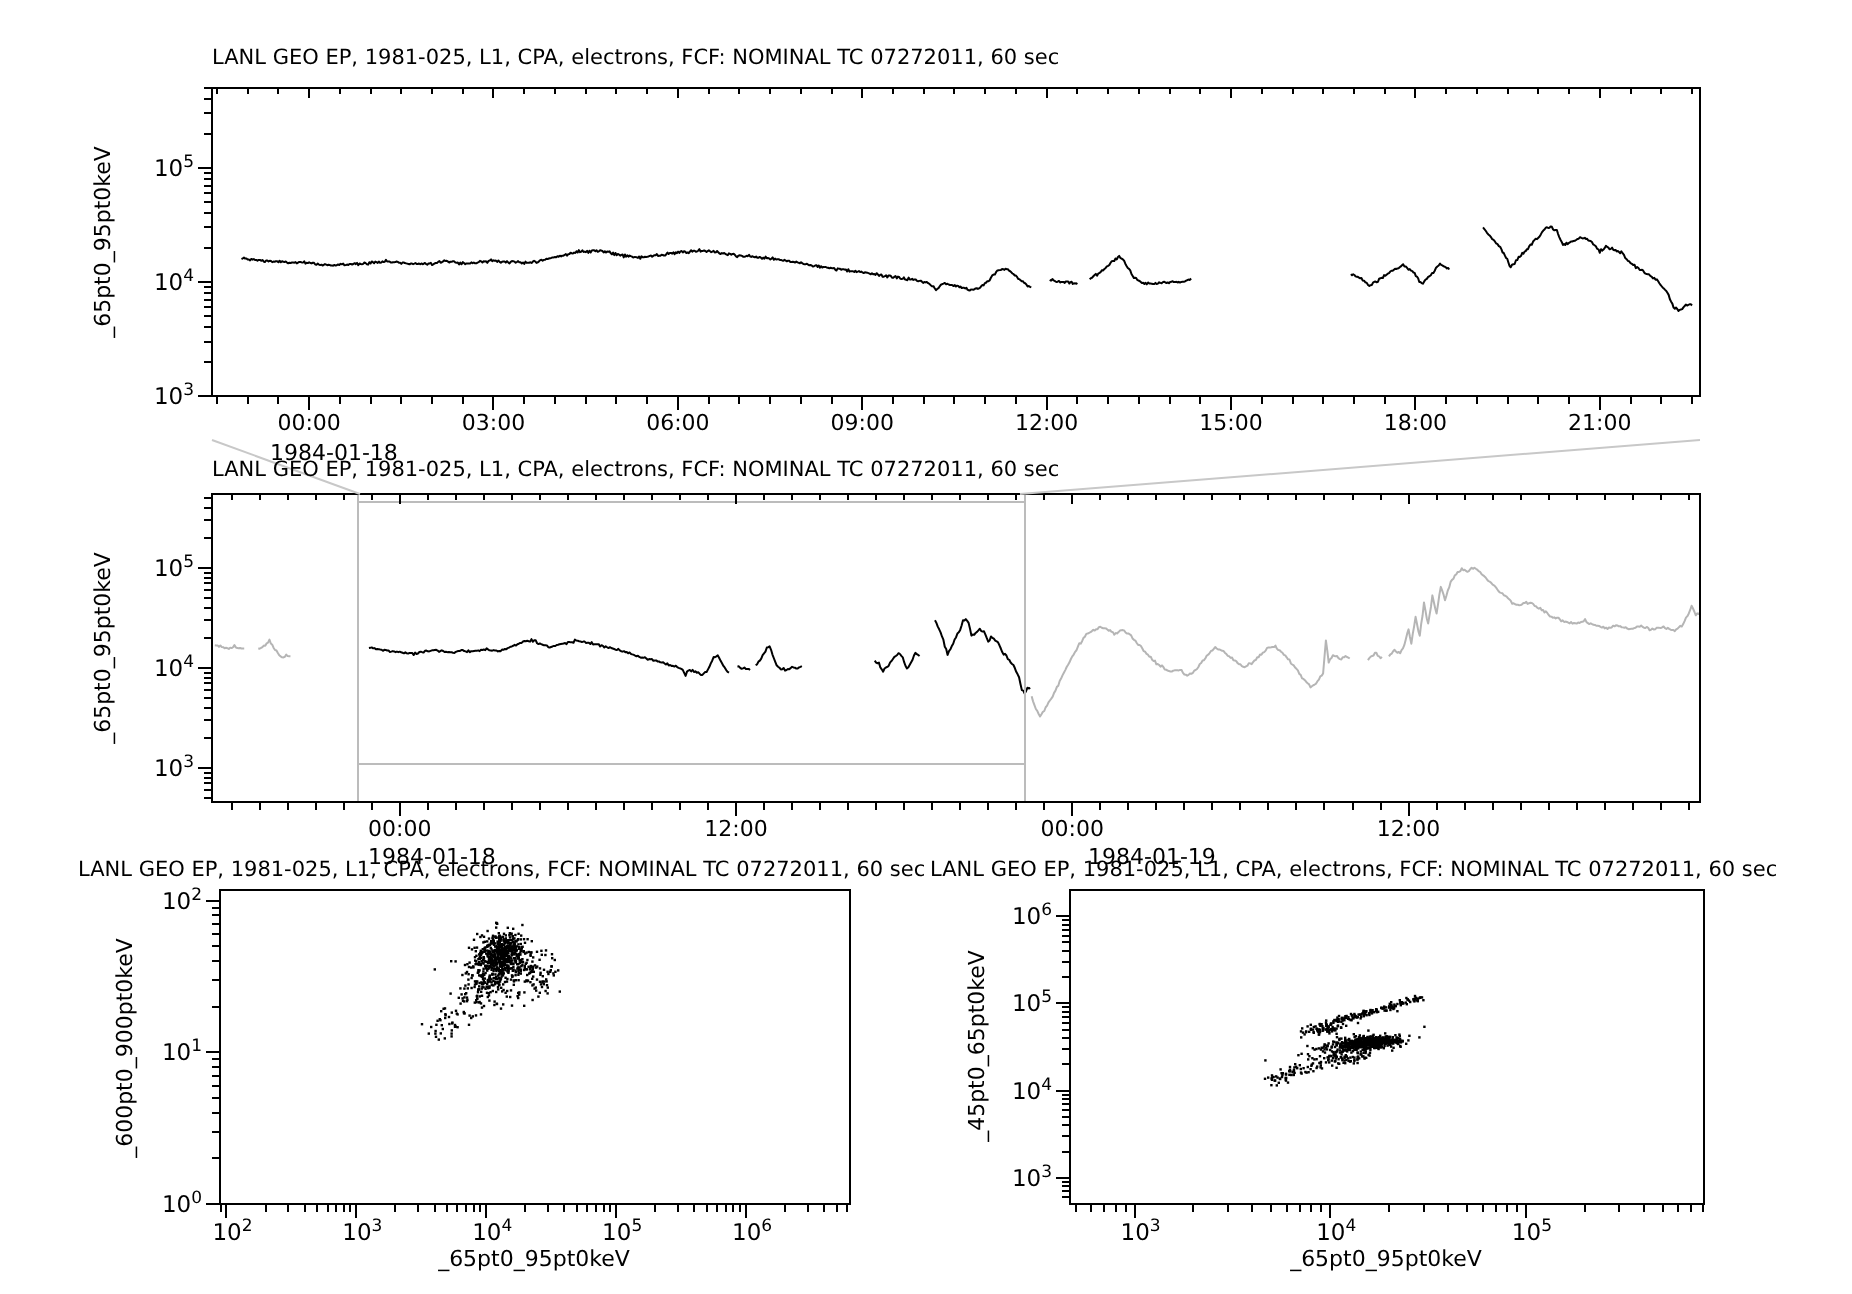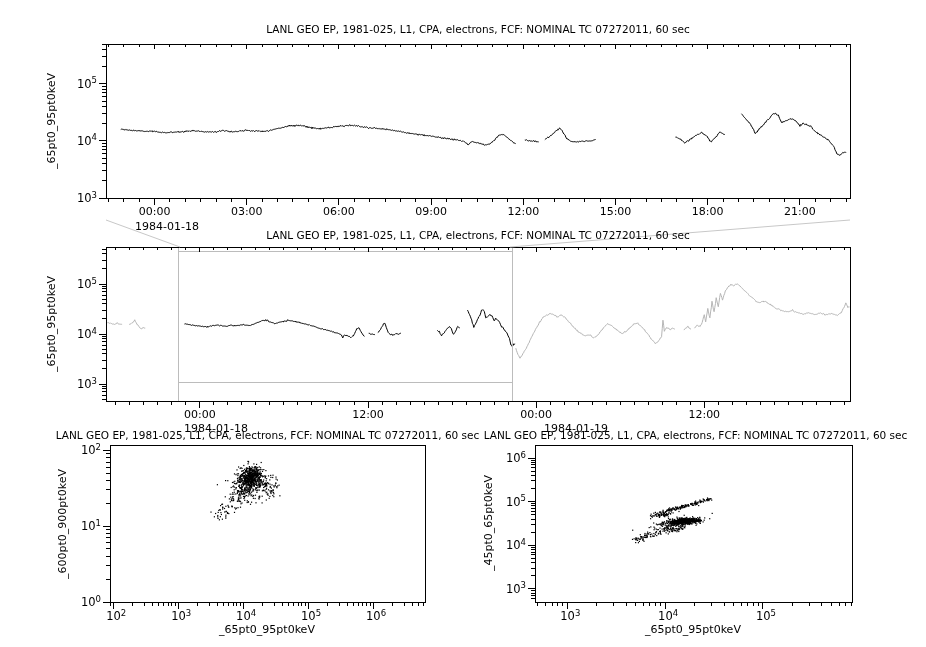--- a/index.html
+++ b/index.html
@@ -1,20 +1,20 @@
 <!DOCTYPE html>
 <html><head>
 <meta charset="utf-8">
 <style>
   html,body{margin:0;padding:0;background:#ffffff;}
   .fig{position:relative;width:926px;height:647px;overflow:hidden;background:#fff;
        font-family:"DejaVu Sans","Liberation Sans",sans-serif;color:#000;}
   .fig svg{position:absolute;left:0;top:0;}
   .lbl{position:absolute;font-size:10.5px;line-height:12px;white-space:nowrap;color:#000;}
-  .title{text-align:center;}
+  .title{text-align:left;}
   .rot{transform:translate(-50%,-50%) rotate(-90deg);transform-origin:center center;}
   .xcenter{text-align:center;}
 </style>
 </head>
 <body>
 
 <div class="fig">
   <svg id="chart-svg" width="926" height="647" font-family="DejaVu Sans, Liberation Sans, sans-serif">
       <g>
         <clipPath id="clip-top">

